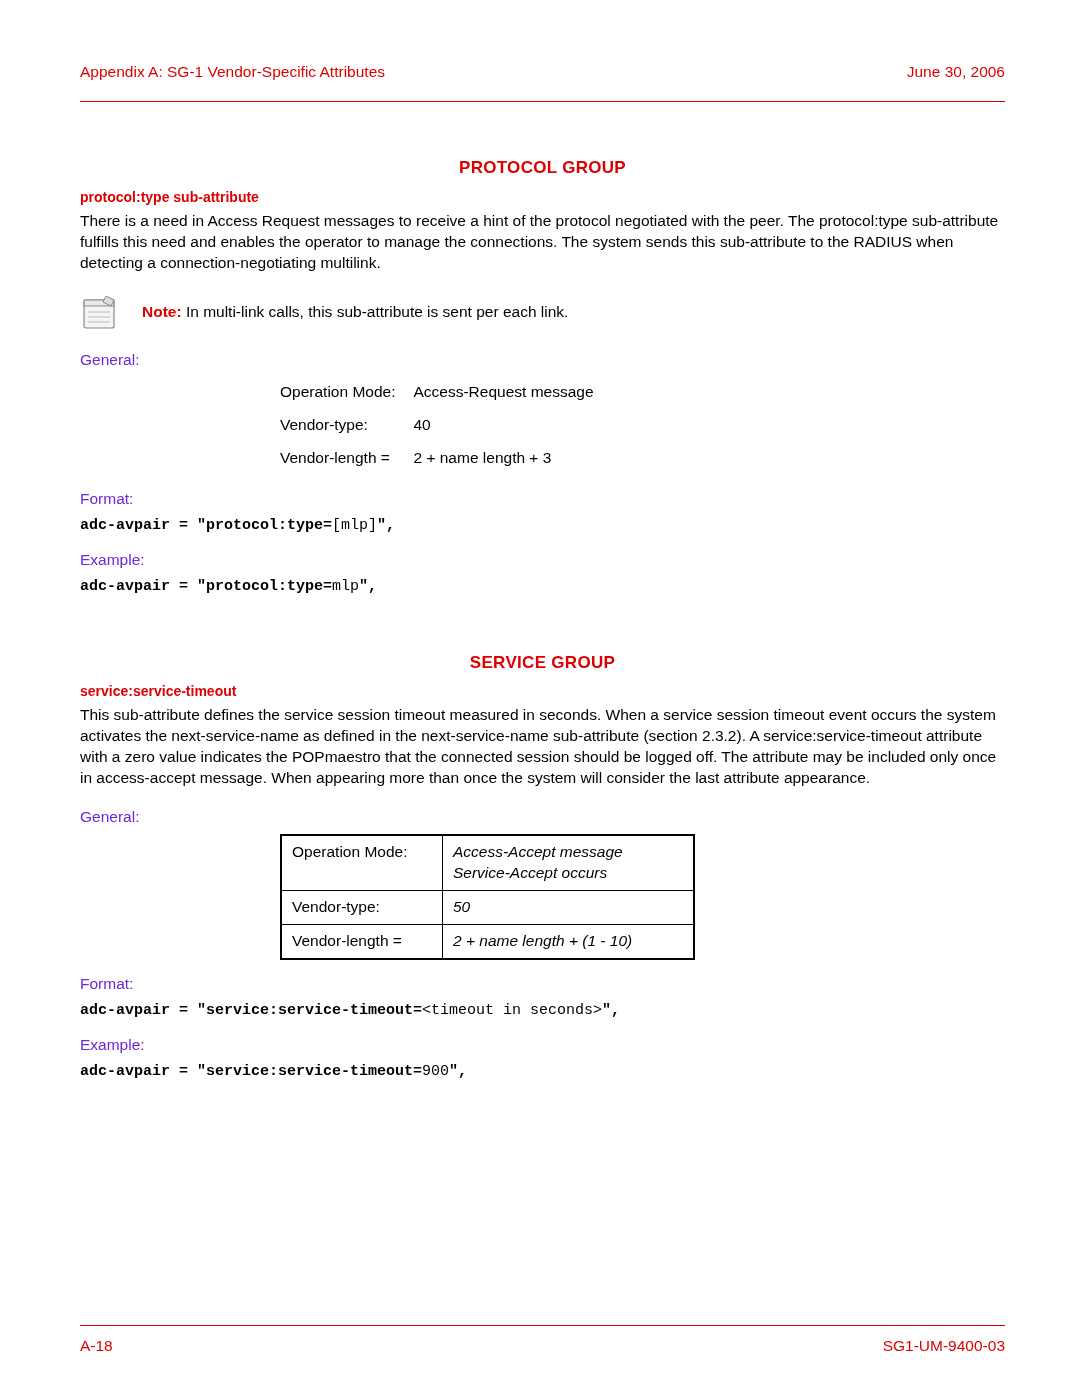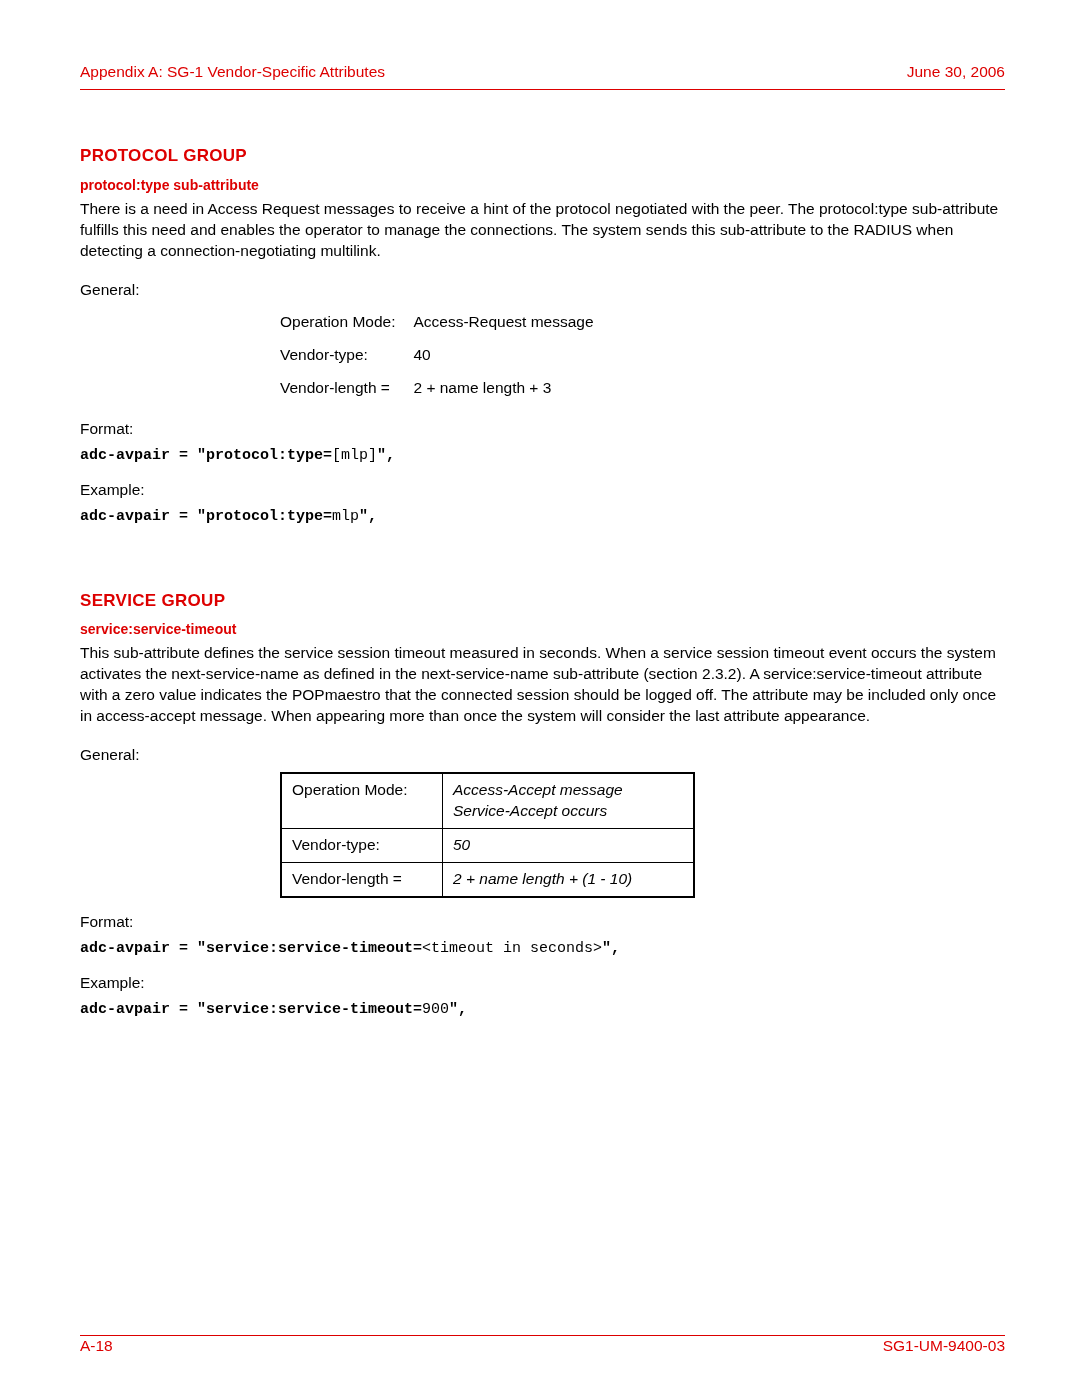--- a/index.html
+++ b/index.html
@@ -15,53 +15,55 @@
     width: 1080px;
     height: 1397px;
     box-sizing: border-box;
     padding: 62px 75px 40px 80px;
     position: relative;
   }
   .header {
     display: flex;
     justify-content: space-between;
     border-bottom: 1.5px solid #d00;
-    padding-bottom: 6px;
+    padding-bottom: 18px;
     margin-bottom: 55px;
   }
   .header-left { color: #d00; }
   .header-right { color: #d00; }
   .footer {
     position: absolute;
     left: 80px;
     right: 75px;
     bottom: 40px;
     border-top: 1.5px solid #d00;
     display: flex;
     justify-content: space-between;
+    padding-top: 10px;
     color: #d00;
   }
   h1.section {
     font-size: 17px;
     font-weight: bold;
     color: #d00;
-    margin: 16px 0 8px 0;
+    margin: 8px 0 8px 0;
     letter-spacing: 0.3px;
+    text-align: center;
   }
   h2.sub {
     font-size: 14px;
     font-weight: bold;
     color: #d00;
     margin: 0 0 4px 0;
   }
   p.body {
     margin: 0 0 18px 0;
   }
   .red-label {
-    color: #000000;
+    color: #6d28d9;
     margin: 14px 0 6px 0;
   }
   .note-row {
     display: flex;
     align-items: center;
     gap: 20px;
     margin: 10px 0 16px 0;
   }
   .note-icon {
     width: 42px;
@@ -106,20 +108,35 @@
 
   <div class="header">
     <span class="header-left">Appendix A: SG-1 Vendor-Specific Attributes</span>
     <span class="header-right">June 30, 2006</span>
   </div>
 
   <h1 class="section">PROTOCOL GROUP</h1>
   <h2 class="sub">protocol:type sub-attribute</h2>
   <p class="body">There is a need in Access Request messages to receive a hint of the protocol negotiated with the peer. The protocol:type sub-attribute fulfills this need and enables the operator to manage the connections. The system sends this sub-attribute to the RADIUS when detecting a connection-negotiating multilink.</p>
 
+  <div class="note-row">
+    <span class="note-icon">
+      <svg viewBox="0 0 42 42" width="42" height="42">
+        <rect x="4" y="8" width="30" height="28" rx="2" fill="#f4f4f4" stroke="#888" stroke-width="1.2"></rect>
+        <rect x="4" y="8" width="30" height="6" fill="#e9e9e9" stroke="#888" stroke-width="1"></rect>
+        <line x1="8" y1="20" x2="30" y2="20" stroke="#bbb"></line>
+        <line x1="8" y1="25" x2="30" y2="25" stroke="#bbb"></line>
+        <line x1="8" y1="30" x2="30" y2="30" stroke="#bbb"></line>
+        <path d="M26 4 l8 4 -3 6 -8 -4 z" fill="#ddd" stroke="#888"></path>
+      </svg>
+    </span>
+    <span class="note-text">
+      <b>Note:</b><span> In multi-link calls, this sub-attribute is sent per each link.</span>
+    </span>
+  </div>
 
   <div class="red-label">General:</div>
   <table class="plain">
     <tbody>
         <tr>
       <td>Operation Mode:</td>
       <td>Access-Request message</td>
     </tr>
     <tr>
       <td>Vendor-type:</td>

